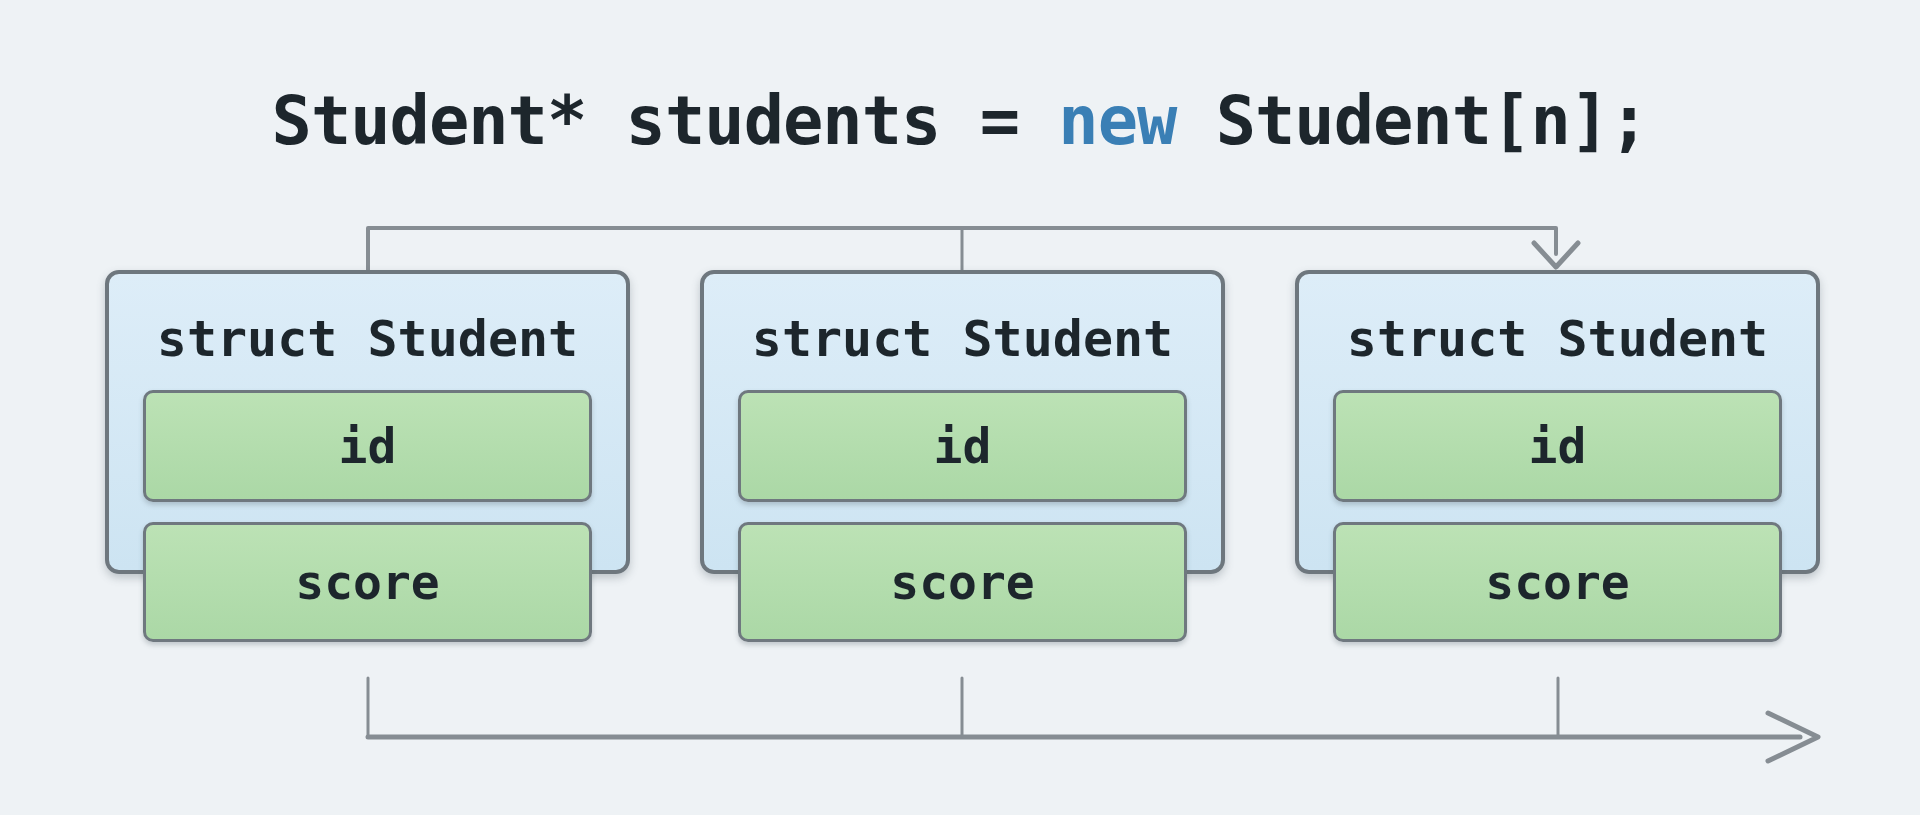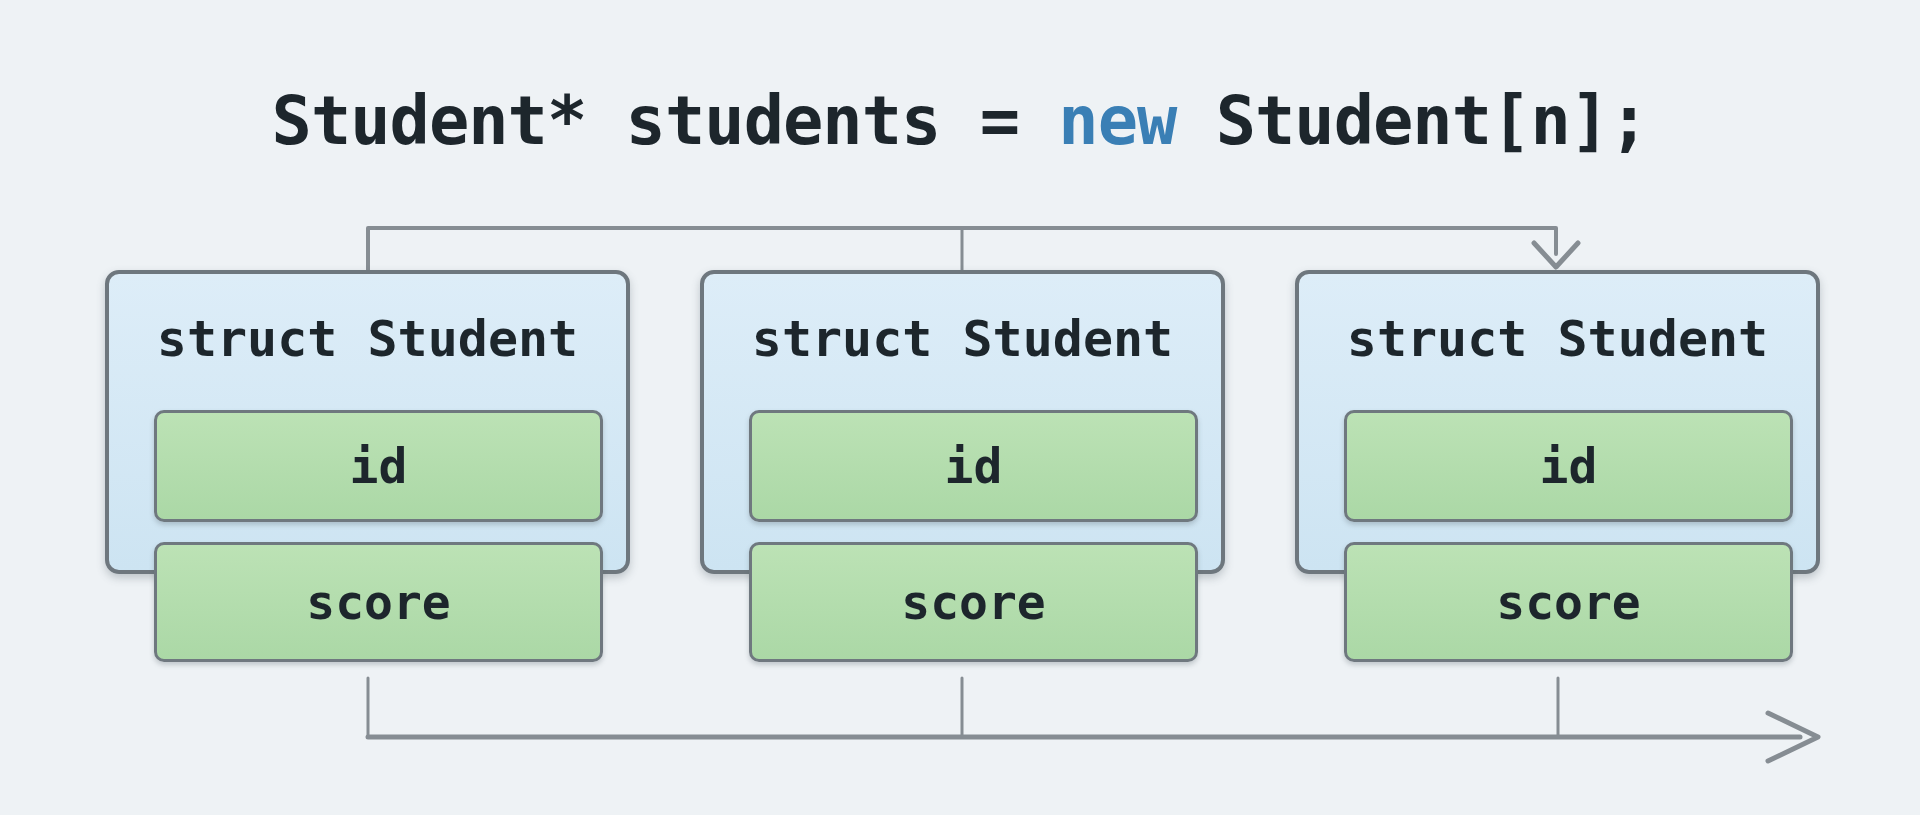--- a/index.html
+++ b/index.html
@@ -71,33 +71,32 @@
     height: 75px;
     line-height: 75px;
     text-align: center;
     font-size: 50px;
     font-weight: 700;
     color: var(--text);
     white-space: pre;
   }
   .field {
     position: absolute;
-    left: 45px;
+    left: 34px;
     width: 449px;
     background: linear-gradient(180deg, var(--field-fill-top) 0%, var(--field-fill-bottom) 100%);
     border: 3px solid var(--field-border);
     border-radius: 10px;
     box-shadow: 0 3px 5px rgba(80, 92, 102, 0.28);
     display: flex;
     align-items: center;
     justify-content: center;
     font-size: 48px;
     font-weight: 700;
     color: var(--text);
-    margin-top: 20px;
   }
   .field.f0 { top: 116px; height: 112px; }
   .field.f1 { top: 248px; height: 120px; text-align: right; }
 </style>
 </head>
 <body>
 
 <div class="canvas">
 
   <div class="code-line"><span>Student* students = </span><span class="code-keyword">new</span><span> Student[n];</span></div>

